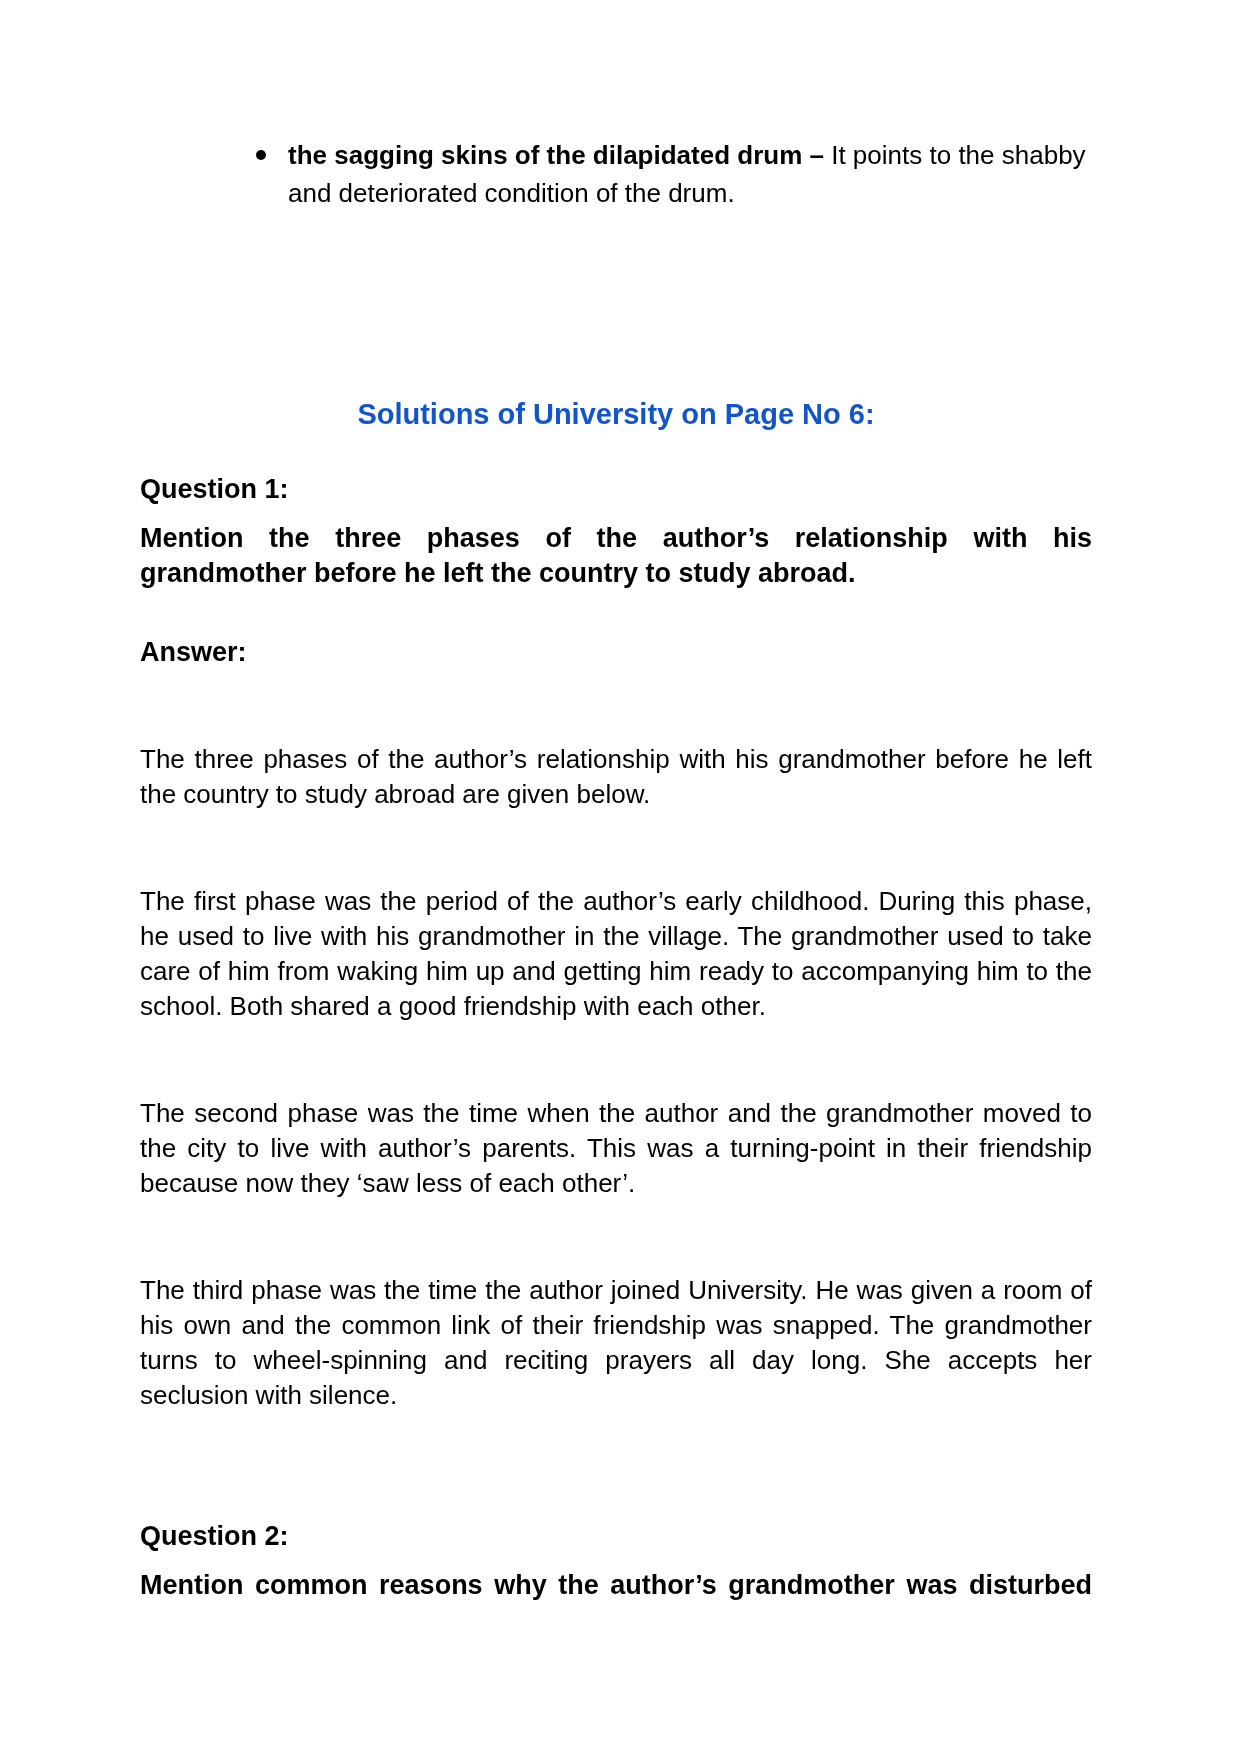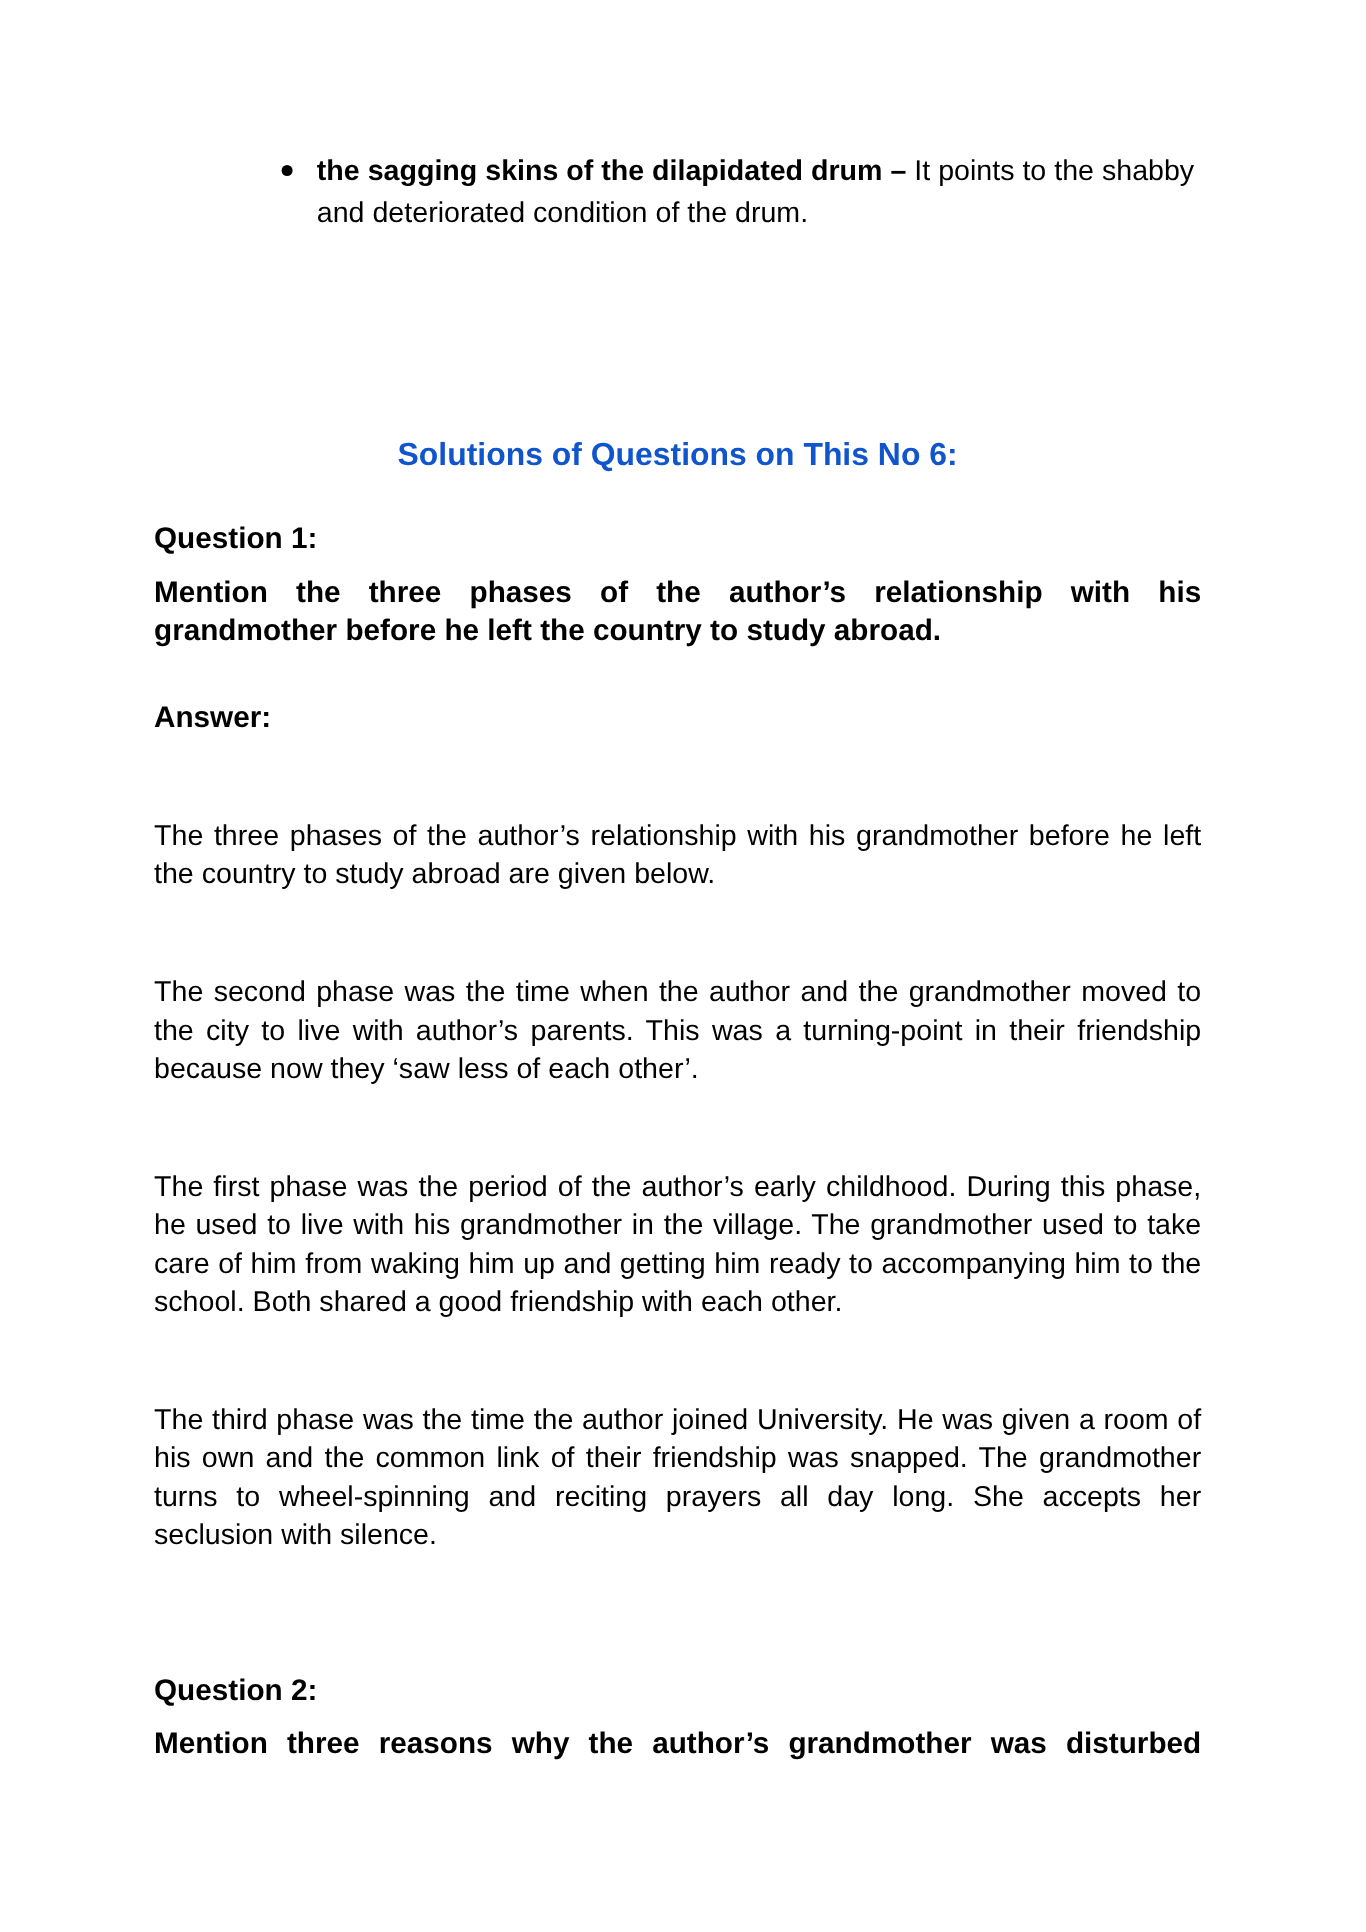--- a/index.html
+++ b/index.html
@@ -93,30 +93,30 @@
 <div class="page">
 
   <ul class="glossary">
     <li>
       <span class="bullet-dot"></span>
       <span class="term">the sagging skins of the dilapidated drum –</span>
       <span class="definition">It points to the shabby and deteriorated condition of the drum.</span>
     </li>
   </ul>
 
-  <h2 class="section-heading">Solutions of Questions on This No 6:</h2>
+  <h2 class="section-heading">Solutions of University on Page No 6:</h2>
 
   <p class="q-label">Question 1:</p>
 
   <p class="q-text">Mention the three phases of the author’s relationship with his grandmother before he left the country to study abroad.</p>
 
   <p class="answer-label">Answer:</p>
 
   <p class="answer-para">The three phases of the author’s relationship with his grandmother before he left the country to study abroad are given below.</p>
+  <p class="answer-para">The first phase was the period of the author’s early childhood. During this phase, he used to live with his grandmother in the village. The grandmother used to take care of him from waking him up and getting him ready to accompanying him to the school. Both shared a good friendship with each other.</p>
   <p class="answer-para">The second phase was the time when the author and the grandmother moved to the city to live with author’s parents. This was a turning-point in their friendship because now they ‘saw less of each other’.</p>
-  <p class="answer-para">The first phase was the period of the author’s early childhood. During this phase, he used to live with his grandmother in the village. The grandmother used to take care of him from waking him up and getting him ready to accompanying him to the school. Both shared a good friendship with each other.</p>
   <p class="answer-para">The third phase was the time the author joined University. He was given a room of his own and the common link of their friendship was snapped. The grandmother turns to wheel-spinning and reciting prayers all day long. She accepts her seclusion with silence.</p>
 
   <p class="q-label q2-label">Question 2:</p>
 
-  <p class="q-text stretch-last">Mention three reasons why the author’s grandmother was disturbed</p>
+  <p class="q-text stretch-last">Mention common reasons why the author’s grandmother was disturbed</p>
 
 </div>
 
 </body></html>

